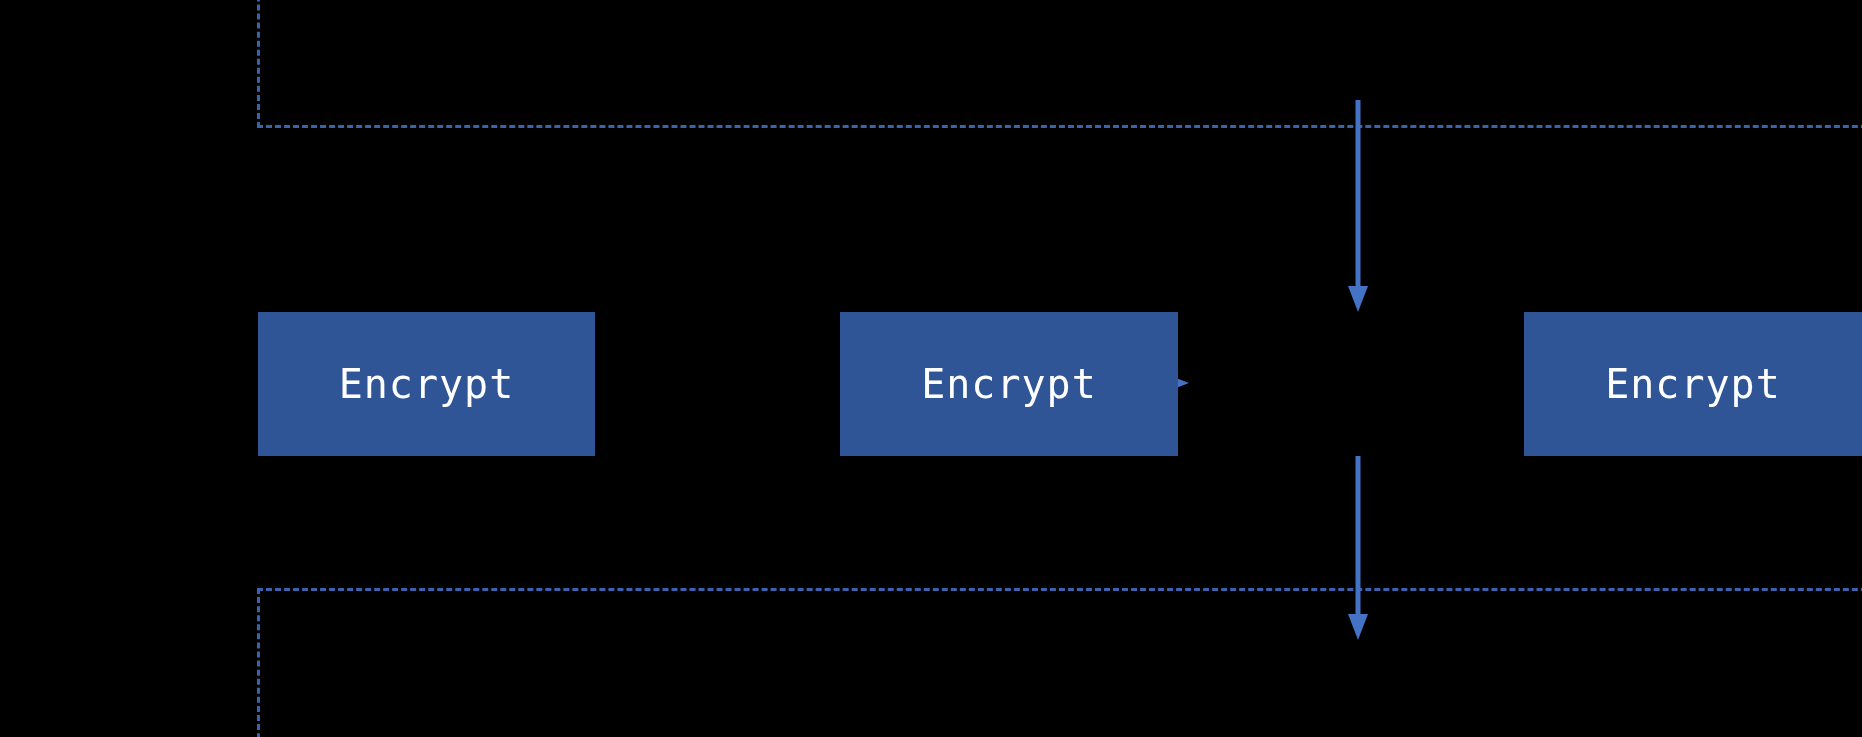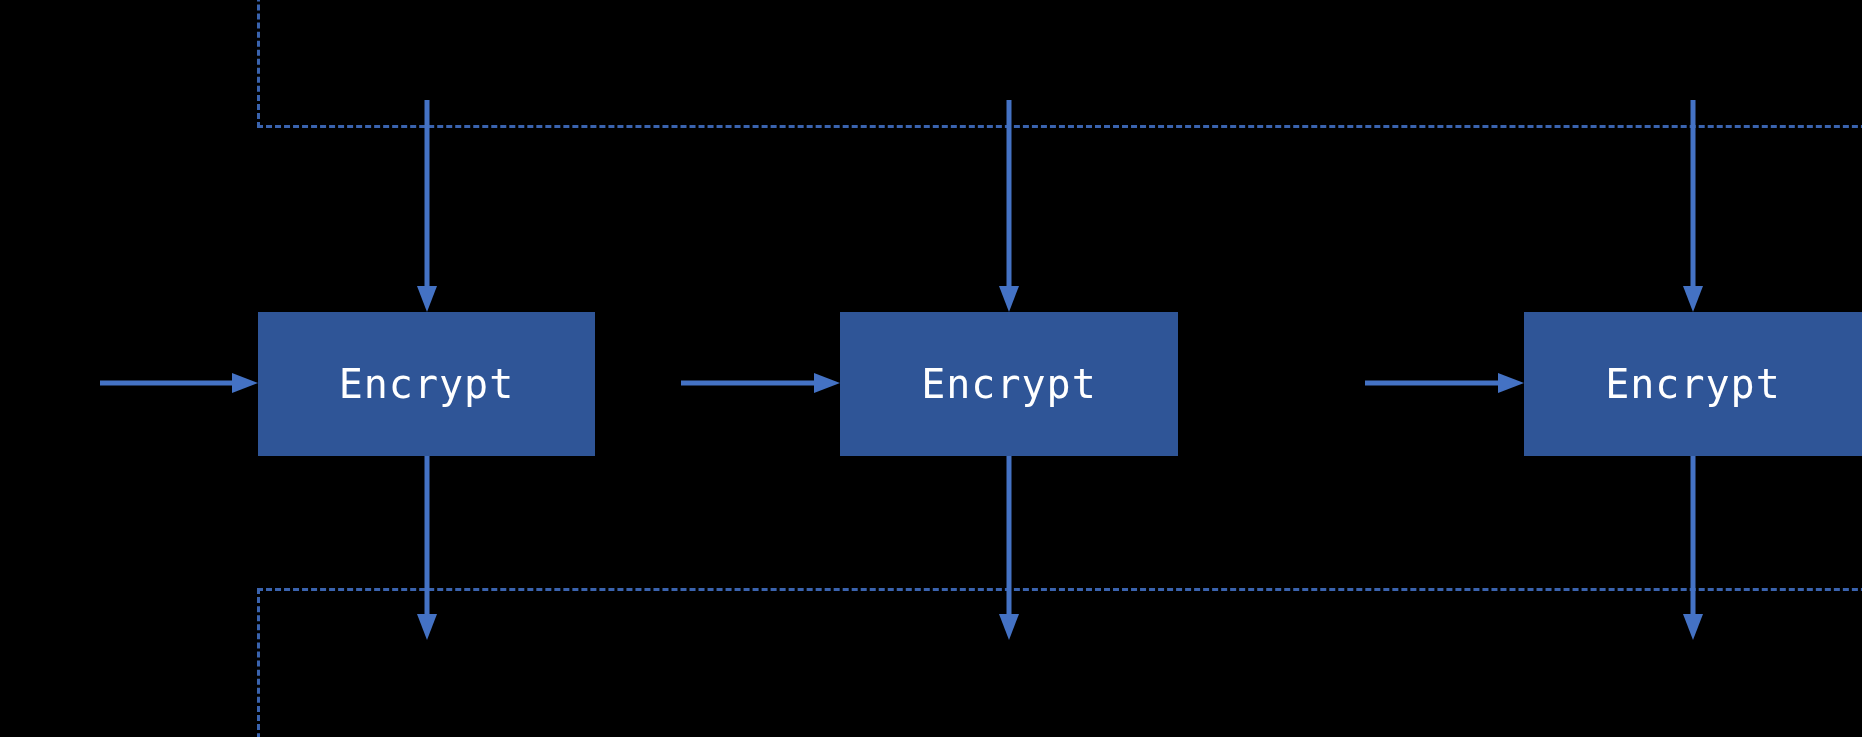--- a/index.html
+++ b/index.html
@@ -10,20 +10,21 @@
   }
   body {
     font-family: "DejaVu Sans Mono", "Liberation Mono", monospace;
   }
   #canvas {
     position: relative;
     width: 1862px;
     height: 737px;
     background: #000000;
     overflow: hidden;
+    text-align: center;
   }
   .dash-region {
     position: absolute;
     box-sizing: border-box;
     border-style: dashed;
     border-color: #3A63AE;
     border-width: 3px;
     background: transparent;
   }
   .enc-box {

